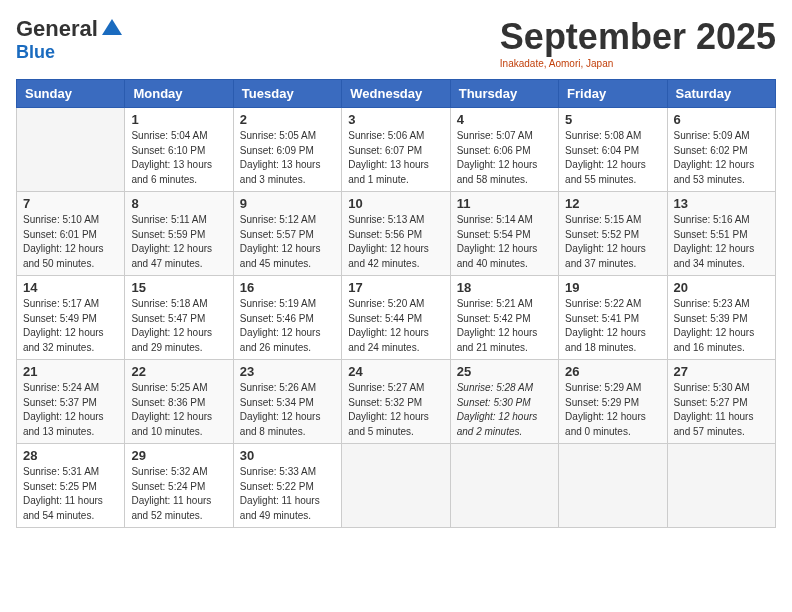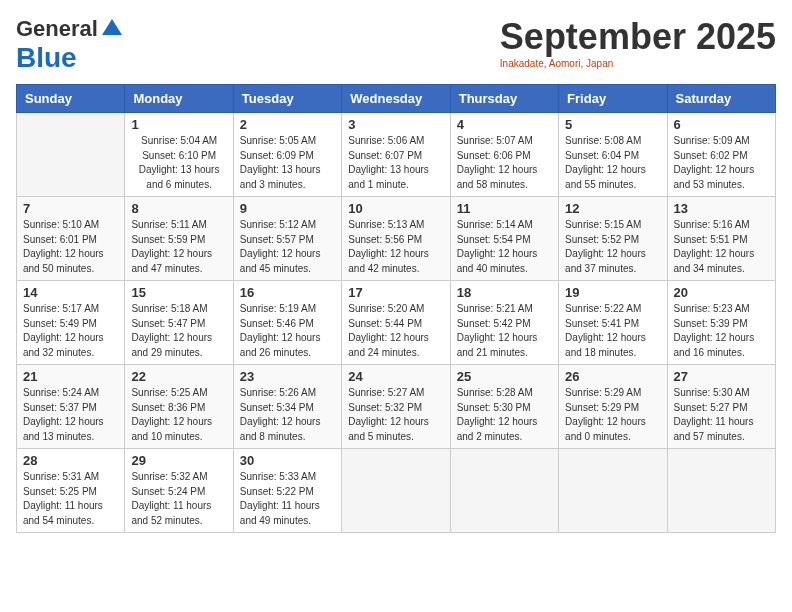--- a/index.html
+++ b/index.html
@@ -25,21 +25,21 @@
     .logo-text {
       display: flex;
       align-items: center;
     }
     .logo-general {
       font-size: 22px;
       font-weight: bold;
       color: #333;
     }
     .logo-blue {
-      font-size: 28px;
+      font-size: 18px;
       font-weight: bold;
       color: #1a6bbf;
     }
     .logo-icon {
       width: 24px;
       height: 24px;
       margin-left: 2px;
     }
     .title-block {
       text-align: left;
@@ -124,21 +124,21 @@
         <th>Thursday</th>
         <th>Friday</th>
         <th>Saturday</th>
       </tr>
   </thead>
   <tbody id="calendar-body">
   <tr>
         <td class="empty-cell"></td>
         <td>
           <span class="day-num">1</span>
-          <div class="day-info" style="white-space: pre-line; text-align: center;">Sunrise: 5:04 AM
+          <div class="day-info" style="white-space: pre-line;">Sunrise: 5:04 AM
 Sunset: 6:10 PM
 Daylight: 13 hours
 and 6 minutes.</div>
         </td>
         <td>
           <span class="day-num">2</span>
           <div class="day-info" style="white-space: pre-line;">Sunrise: 5:05 AM
 Sunset: 6:09 PM
 Daylight: 13 hours
 and 3 minutes.</div>
@@ -298,21 +298,21 @@
         </td>
         <td>
           <span class="day-num">24</span>
           <div class="day-info" style="white-space: pre-line;">Sunrise: 5:27 AM
 Sunset: 5:32 PM
 Daylight: 12 hours
 and 5 minutes.</div>
         </td>
         <td>
           <span class="day-num">25</span>
-          <div class="day-info" style="white-space: pre-line;">Sunrise: 5:28 AM
+          <div class="day-info" style="white-space: pre-line; font-style: italic;">Sunrise: 5:28 AM
 Sunset: 5:30 PM
 Daylight: 12 hours
 and 2 minutes.</div>
         </td>
         <td>
           <span class="day-num">26</span>
           <div class="day-info" style="white-space: pre-line;">Sunrise: 5:29 AM
 Sunset: 5:29 PM
 Daylight: 12 hours
 and 0 minutes.</div>

